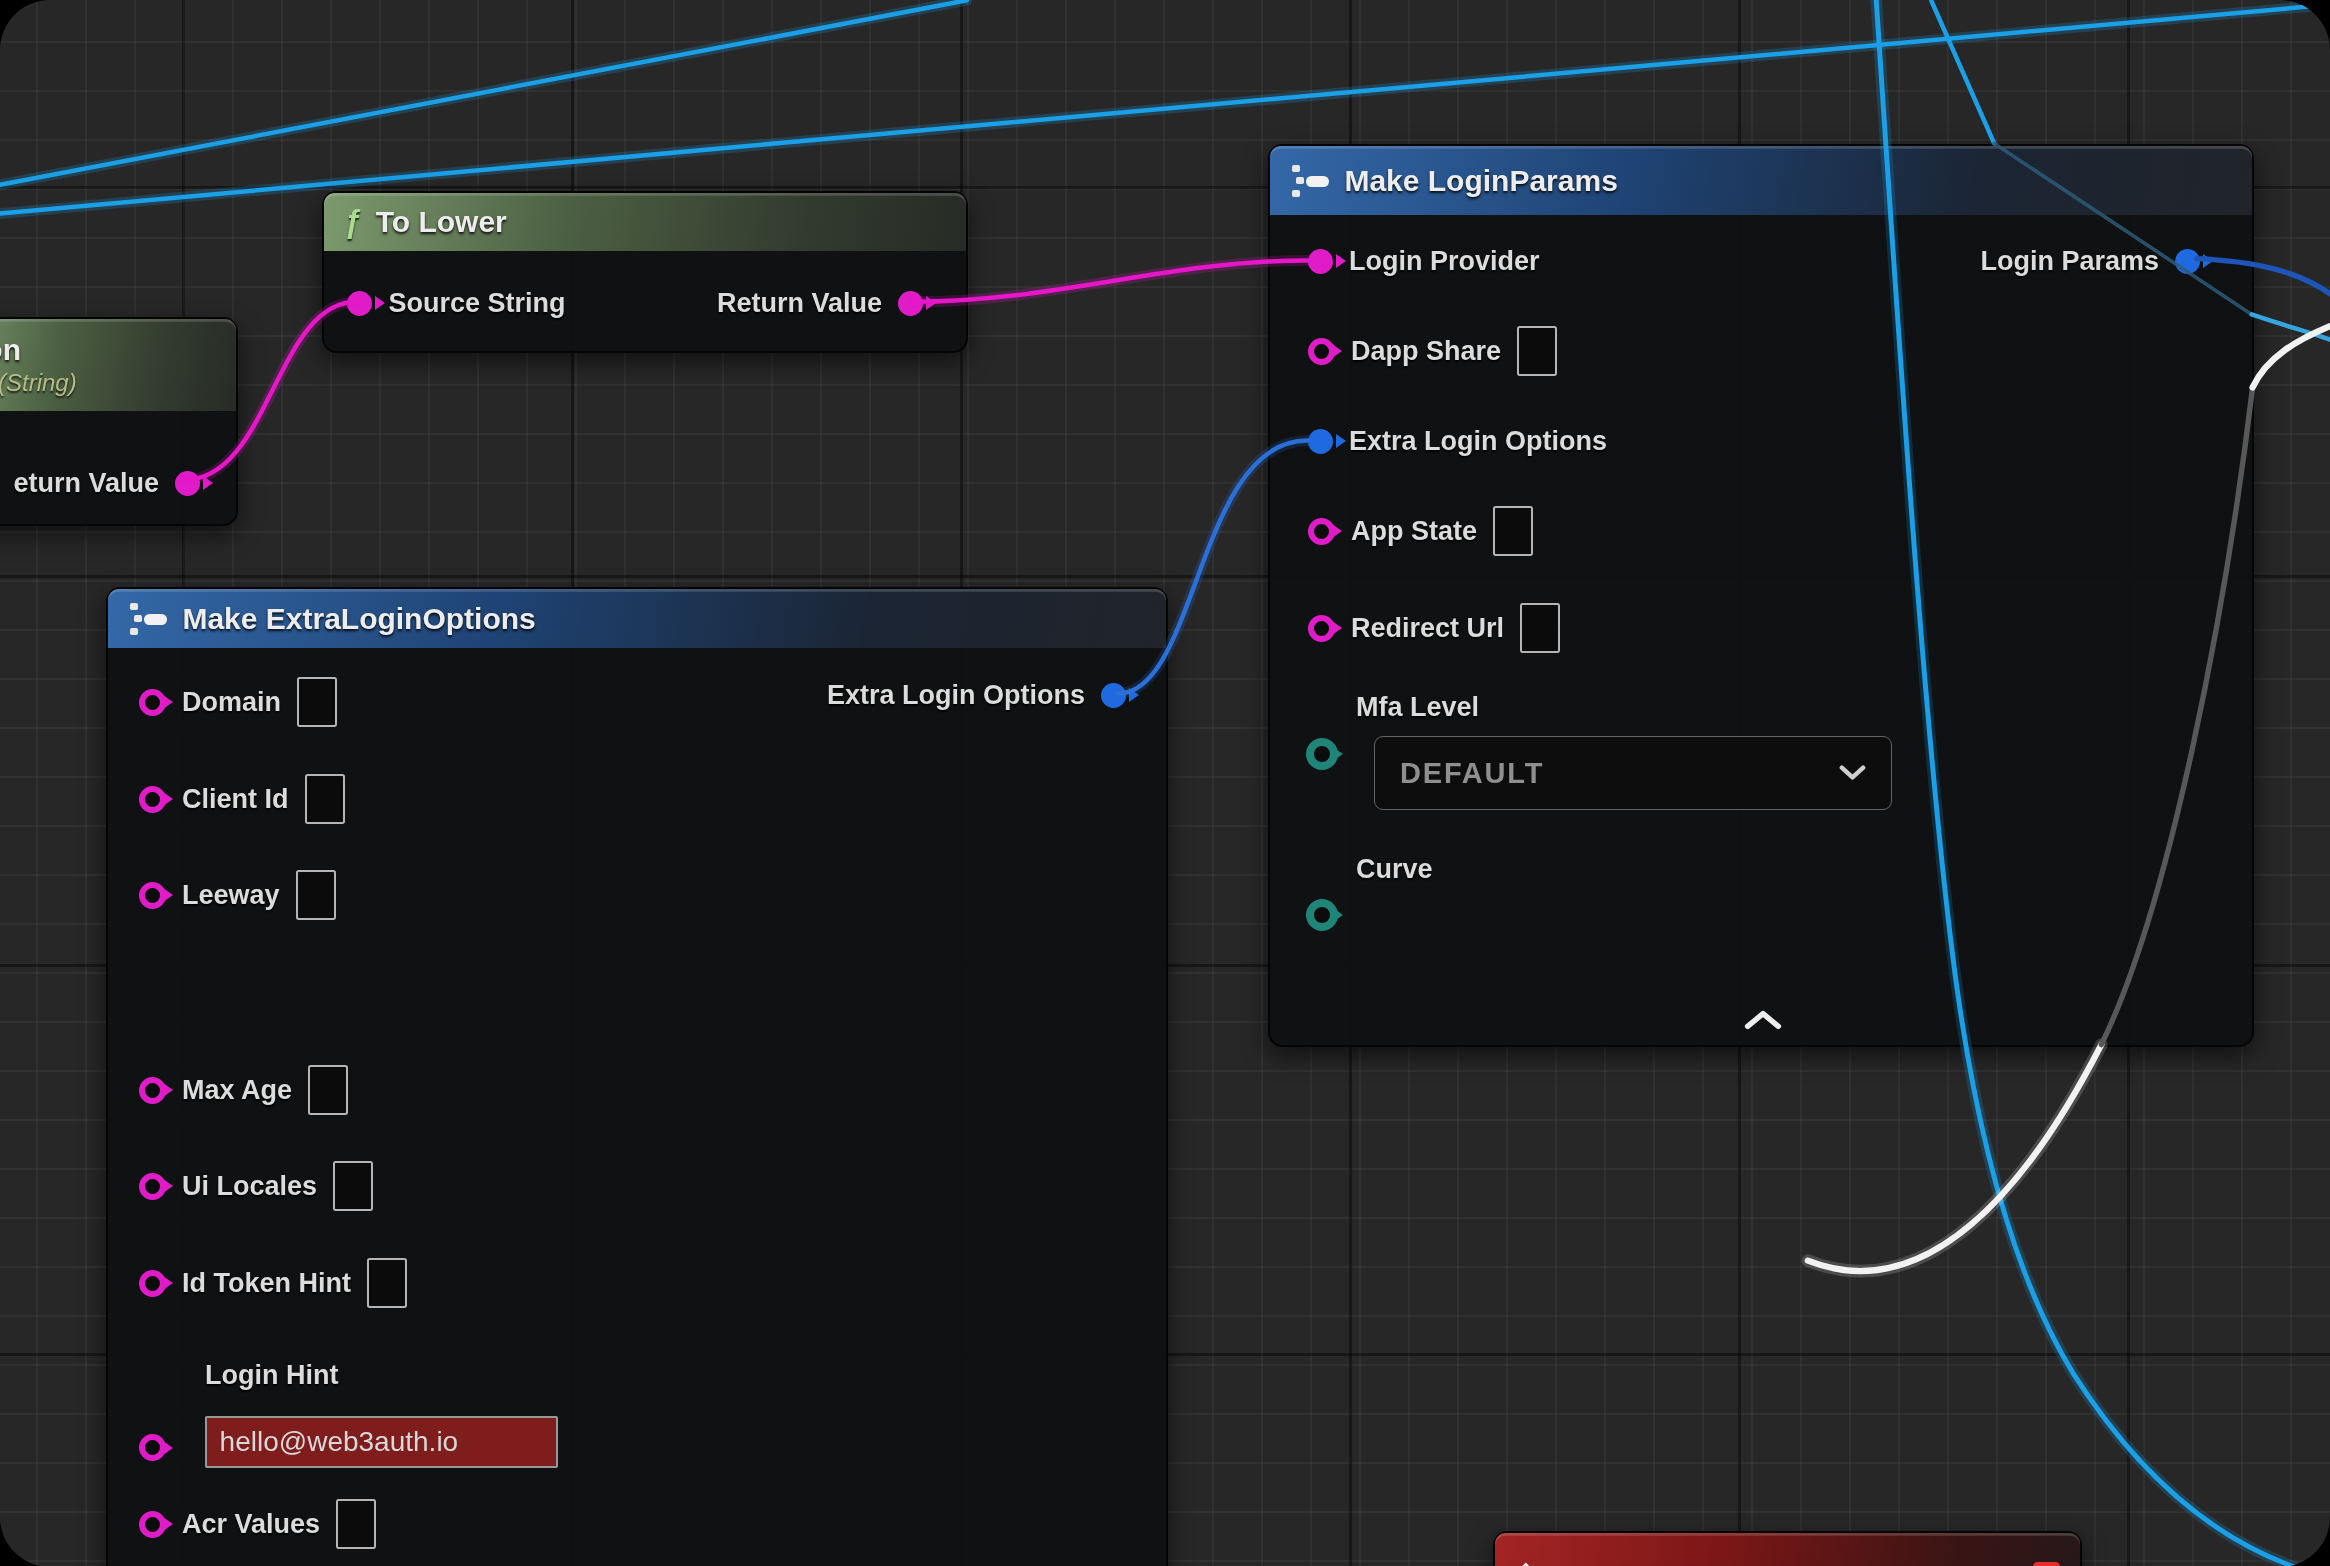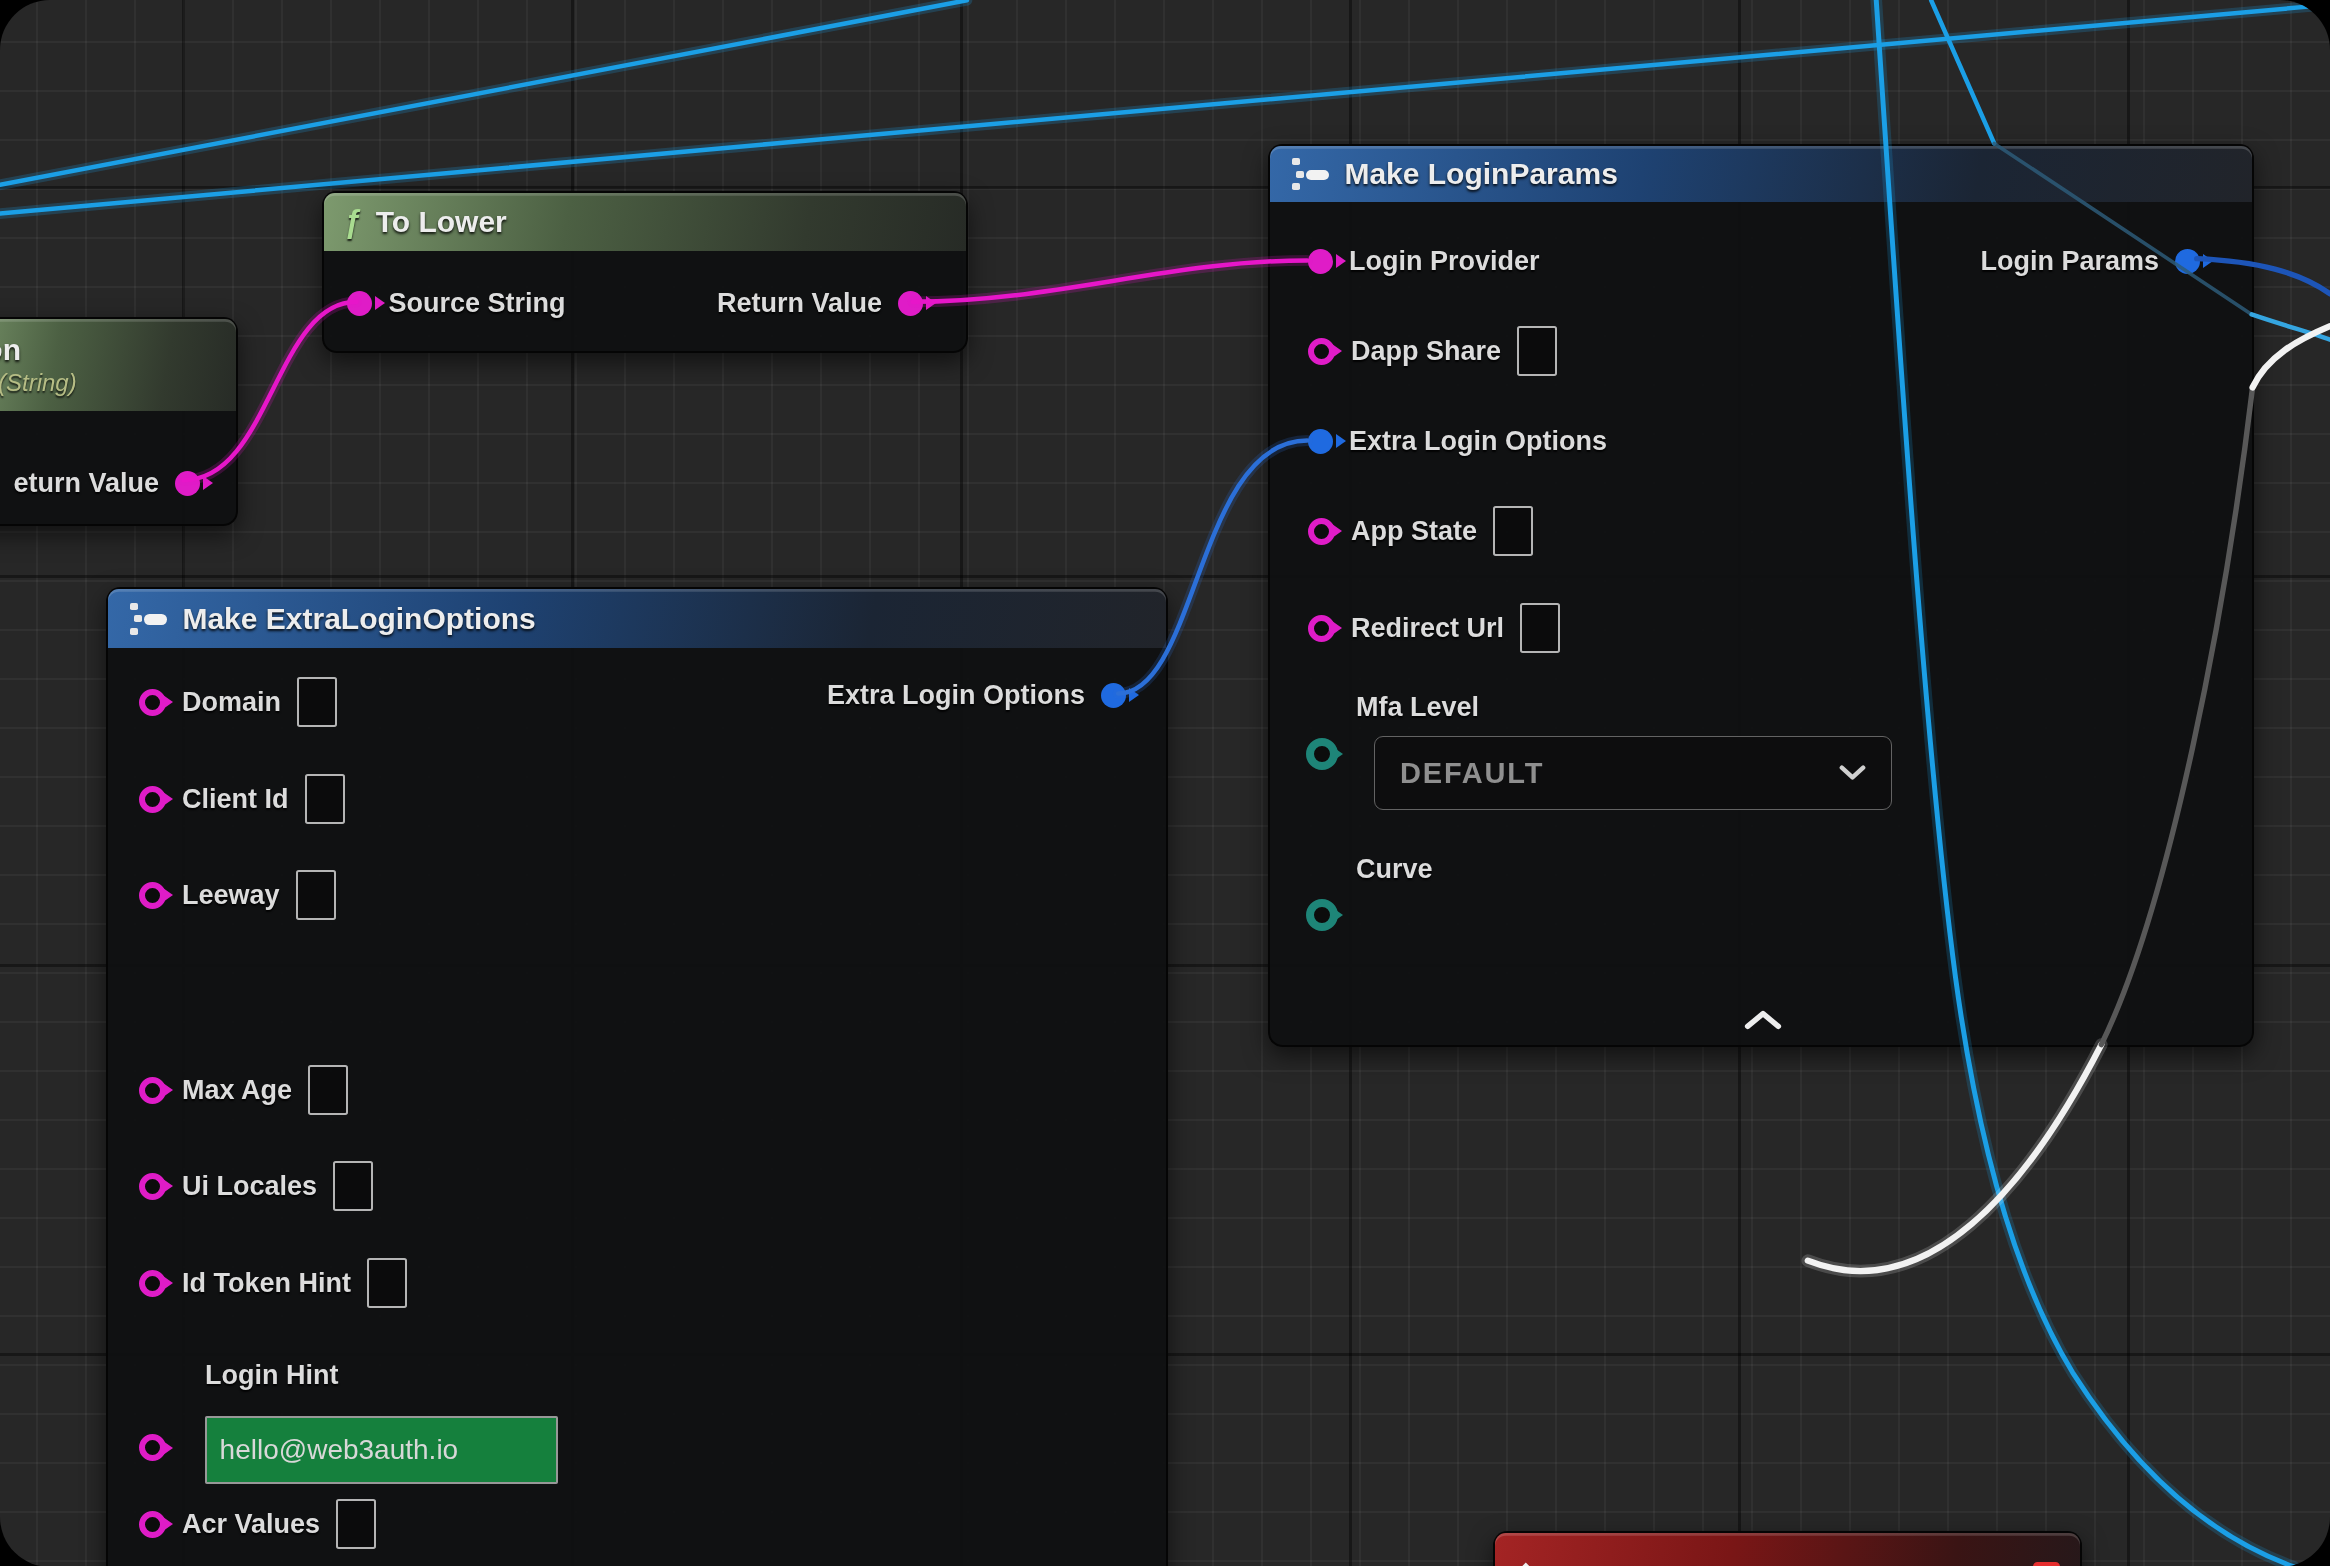--- a/index.html
+++ b/index.html
@@ -69,21 +69,21 @@
   .dropdown{
     position:absolute;height:74px;width:518px;display:flex;align-items:center;justify-content:space-between;
     background:#0d0d0e;border:1.8px solid #636363;border-radius:9px;box-sizing:border-box;
     padding:0 25px;cursor:pointer;
   }
   .dropdown .dval{font-size:29px;font-weight:600;color:#8f8f8f;letter-spacing:1.8px;}
   .enum-label{position:absolute;font-size:27px;font-weight:700;color:#dcdcdc;text-shadow:0 1.8px 1.8px rgba(0,0,0,0.9);}
   .collapse{position:absolute;width:54px;height:27px;display:flex;align-items:center;justify-content:center;}
 
   .hint-field{
-    position:absolute;width:353px;height:68px;background:#15803d;border:2.7px solid #989898;border-radius:1.8px;
+    position:absolute;width:353px;height:52px;background:#7f1d1d;border:2.7px solid #989898;border-radius:1.8px;
     color:#d8d8d8;font-size:28px;font-family:"Liberation Sans",sans-serif;padding:0 12.6px;box-sizing:border-box;
   }
   .out-row{position:absolute;display:flex;align-items:center;gap:16px;height:54px;}
 </style>
 </head>
 <body>
 
 <div id="stage">
 <div id="canvas">
 
@@ -172,21 +172,21 @@
     <input class="hint-field" style="left: 97px; top: 827px;" value="hello@web3auth.io">
 
     <div class="row" style="left:31px;top:908px;">
       <span class="pin hollow magenta"></span>
       <span class="row-label">Acr Values</span>
       <span class="valbox"></span>
     </div>
   </div>
 
   <div class="node" style="left:1268px;top:144px;width:986px;height:903px;">
-    <div class="node-header hdr-blue" style="height:56px;">
+    <div class="node-header hdr-blue" style="height:69px;">
       <span class="struct-icon">
             <i class="d1"></i>
             <i class="d2"></i>
             <i class="d3"></i>
             <i class="dash"></i>
           </span>
       <span class="node-title">Make LoginParams</span>
     </div>
 
     <div class="out-row" style="right:52px;top:88px;">

